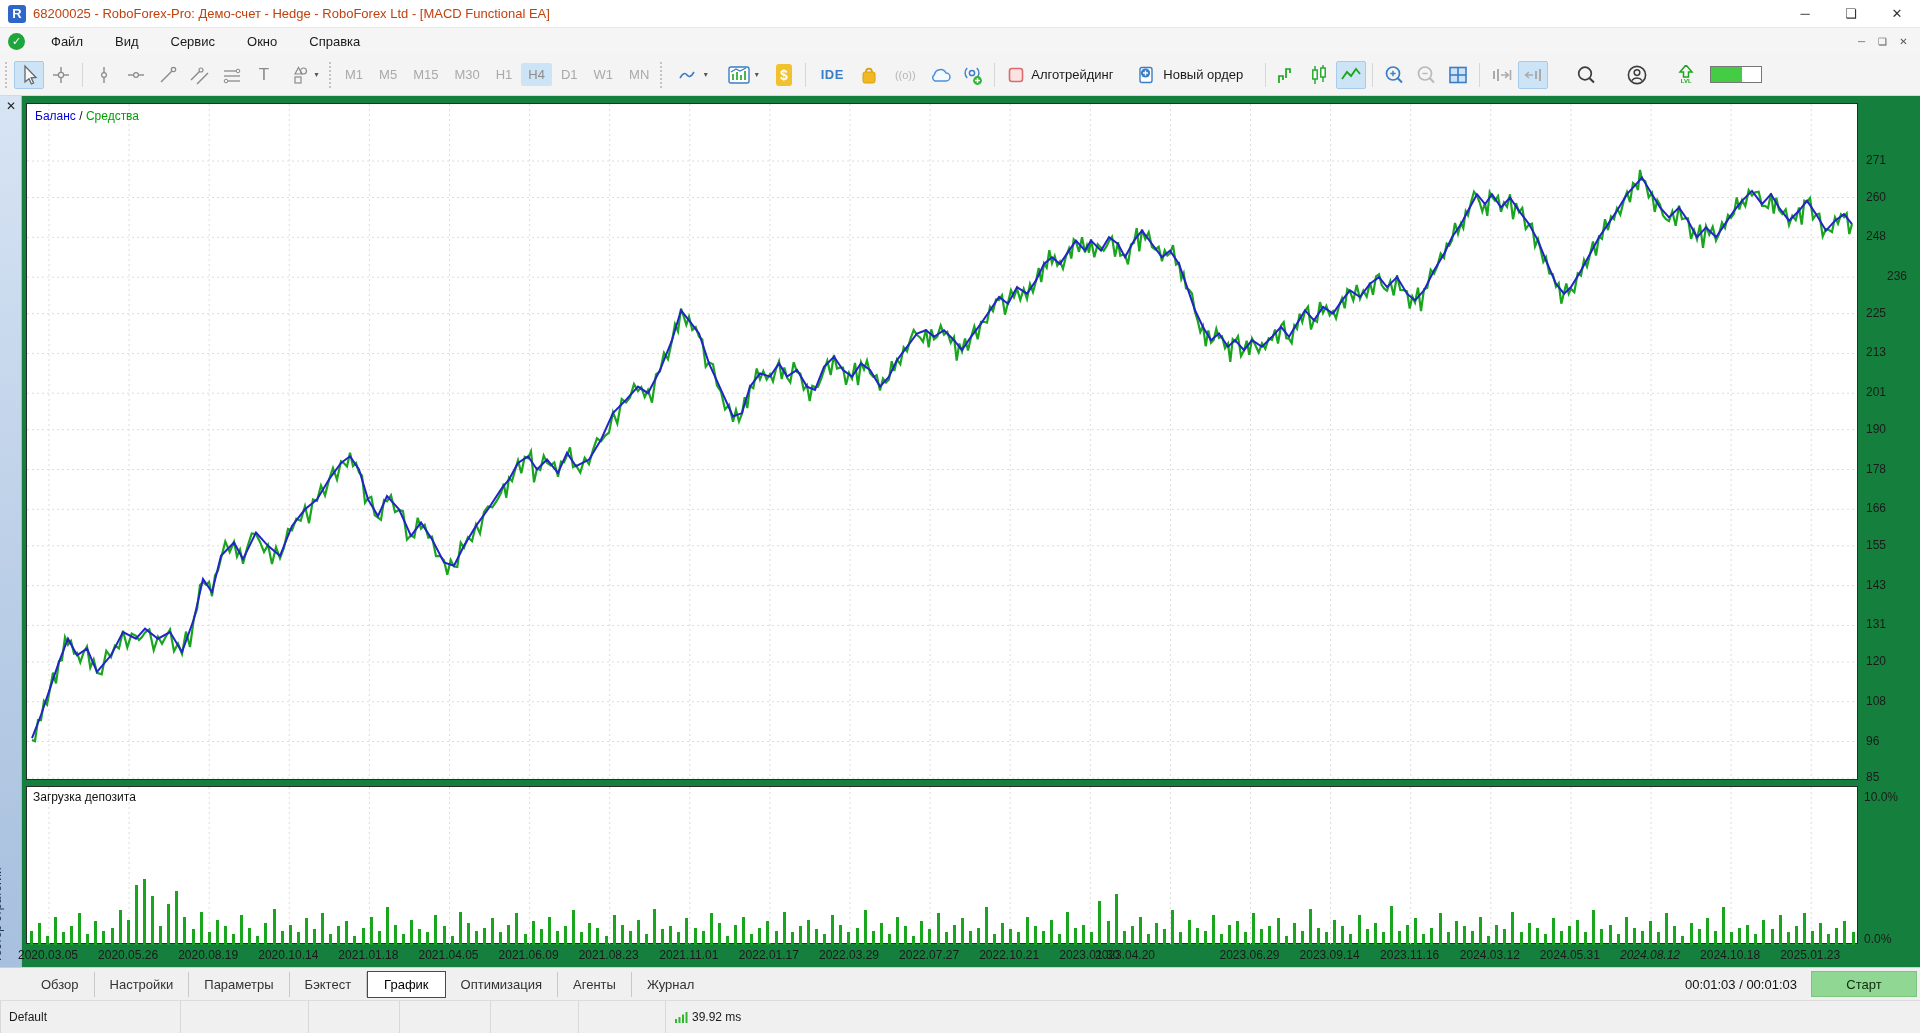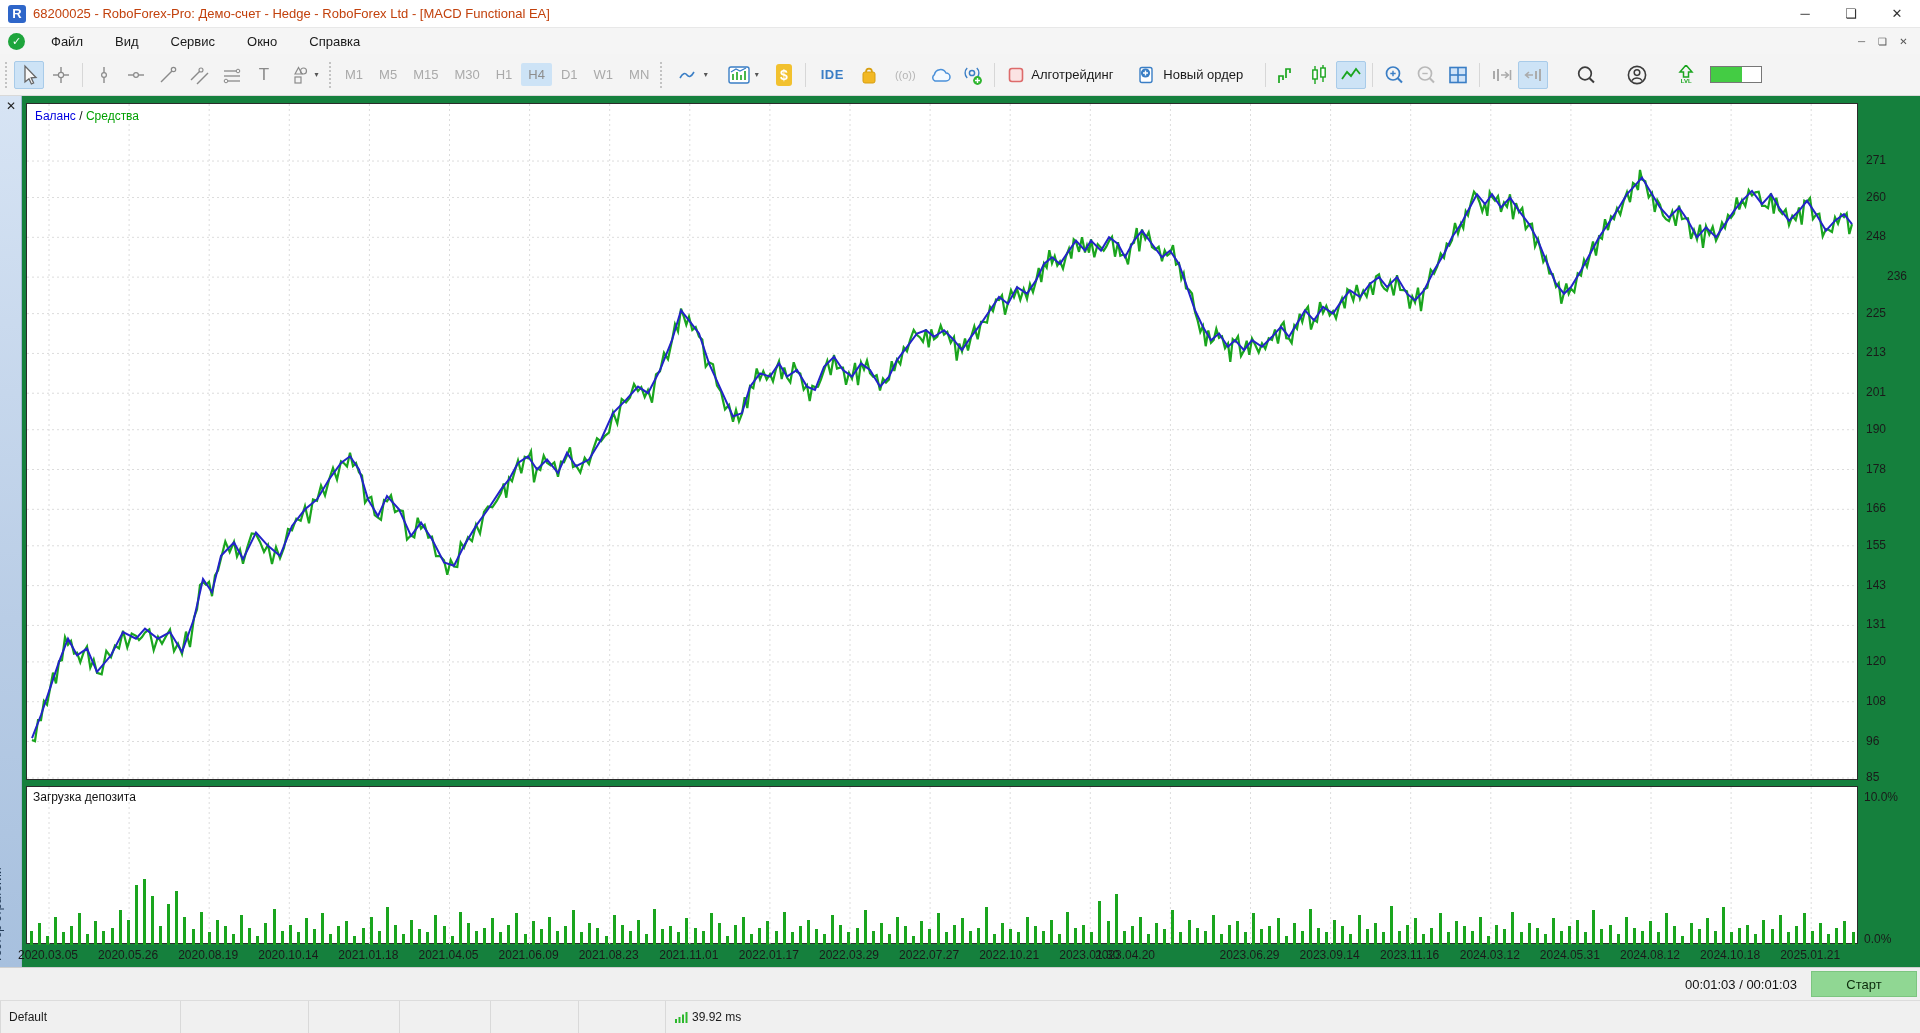--- a/index.html
+++ b/index.html
@@ -654,23 +654,23 @@
         <div class="date-label" style="left: 785px;">2022.03.29</div>
         <div class="date-label" style="left: 865.1px;">2022.07.27</div>
         <div class="date-label" style="left: 945.2px;">2022.10.21</div>
         <div class="date-label" style="left: 1025.3px;">2023.01.30</div>
         <div class="date-label" style="left: 1061px;">2023.04.20</div>
         <div class="date-label" style="left: 1185.5px;">2023.06.29</div>
         <div class="date-label" style="left: 1265.6px;">2023.09.14</div>
         <div class="date-label" style="left: 1345.7px;">2023.11.16</div>
         <div class="date-label" style="left: 1425.8px;">2024.03.12</div>
         <div class="date-label" style="left: 1505.9px;">2024.05.31</div>
-        <div class="date-label" style="left: 1586px;">2024.08.12</div>
+        <div class="date-label" style="left: 1586px; font-style: italic;">2024.08.12</div>
         <div class="date-label" style="left: 1666.1px;">2024.10.18</div>
-        <div class="date-label" style="left: 1746.2px;">2025.01.21</div>
+        <div class="date-label" style="left: 1746.2px;">2025.01.23</div>
       </div>
     <div class="scale-col" id="scale-col">
         <div class="price-label" style="top: 57.038px;">271</div>
         <div class="price-label" style="top: 93.525px;">260</div>
         <div class="price-label" style="top: 133.329px;">248</div>
         <div class="price-label" style="top: 173.133px; margin-left: 21px;">236</div>
         <div class="price-label" style="top: 209.62px;">225</div>
         <div class="price-label" style="top: 249.424px;">213</div>
         <div class="price-label" style="top: 289.228px;">201</div>
         <div class="price-label" style="top: 325.715px;">190</div>
@@ -683,20 +683,30 @@
         <div class="price-label" style="top: 597.709px;">108</div>
         <div class="price-label" style="top: 637.513px;">96</div>
         <div class="price-label" style="top: 674px;">85</div>
         <div class="pct-label" style="top: 694px;">10.0%</div>
         <div class="pct-label" style="top: 836px;">0.0%</div>
       </div>
   </div>
 </div>
 
 <div class="tabrow">
+  <div id="tabs" style="display:flex;align-items:center">
+      <div class="tab">Обзор</div>
+      <div class="tab">Настройки</div>
+      <div class="tab">Параметры</div>
+      <div class="tab">Бэктест</div>
+      <div class="tab active">График</div>
+      <div class="tab">Оптимизация</div>
+      <div class="tab">Агенты</div>
+      <div class="tab">Журнал</div>
+    </div>
   <div class="tab-right">
     <span class="progress-time">00:01:03 / 00:01:03</span>
     <div class="start-btn">Старт</div>
   </div>
 </div>
 
 <div class="statusbar">
   <div class="sb-cell" style="width:180px">Default</div>
   <div class="sb-cell" style="width:128px"></div>
   <div class="sb-cell" style="width:91px"></div>

